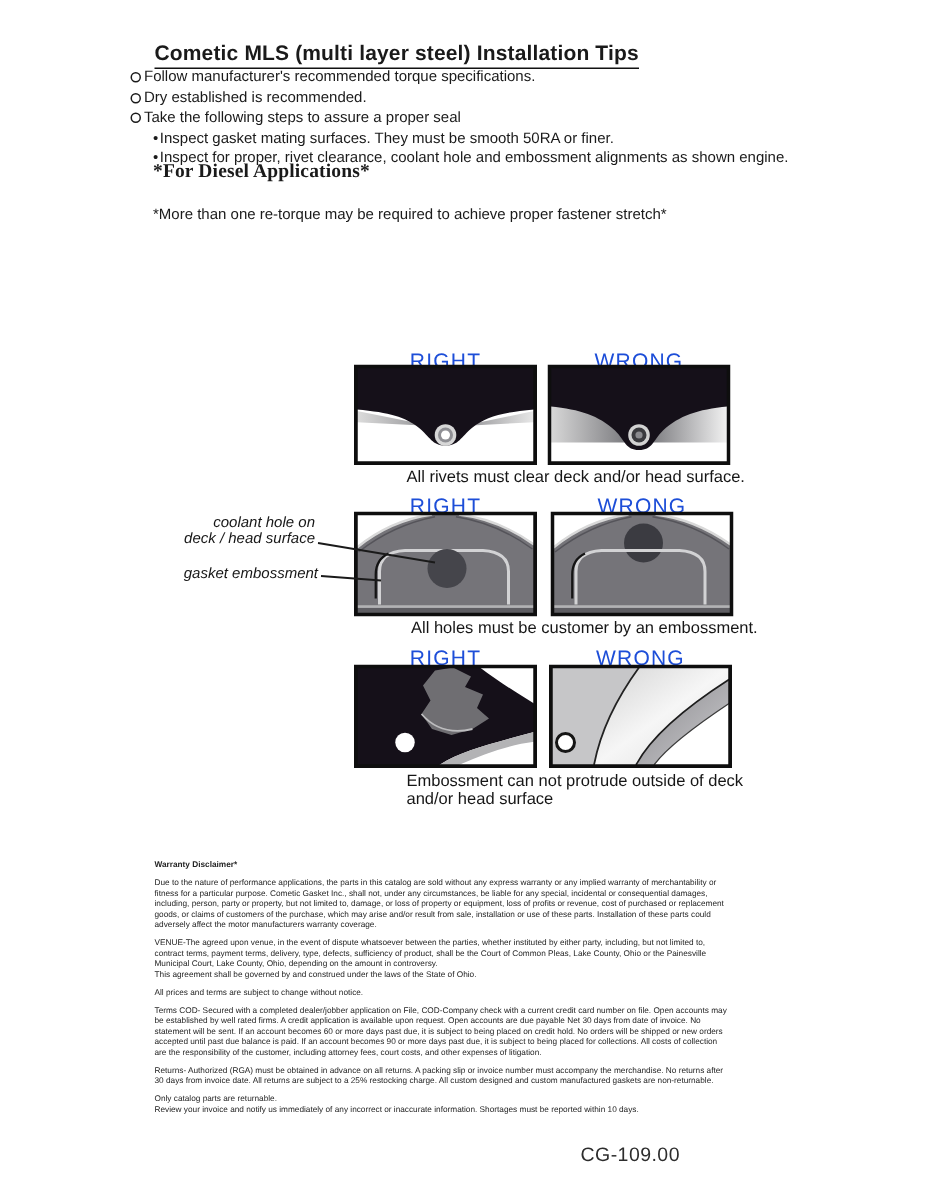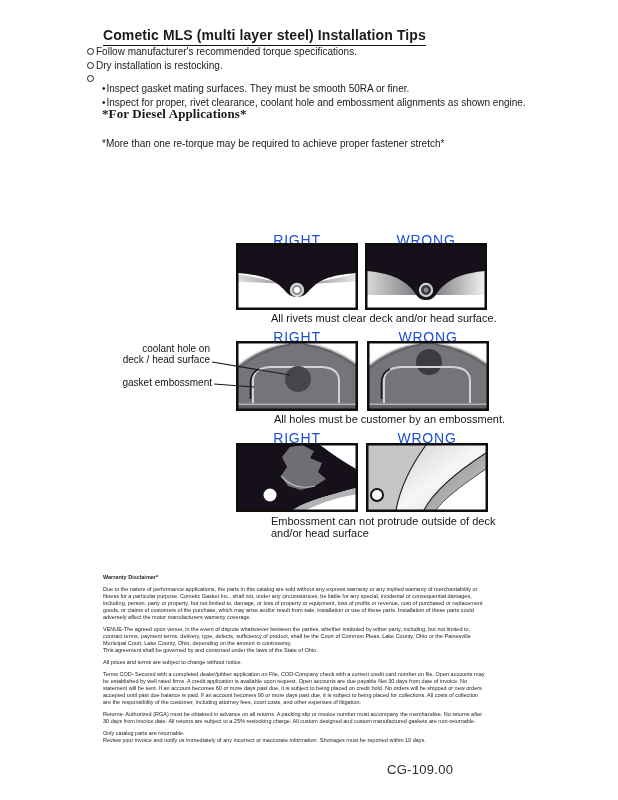--- a/index.html
+++ b/index.html
@@ -35,21 +35,21 @@
   #diesel { left: 102px; top: 107px; width: 460px; font-size: 10px; line-height: 13.5px; }
   #diesel h2 { font-size: 13px; font-weight: bold; margin-bottom: 16px; letter-spacing: 0.1px; font-family: Liberation Serif, serif; }
   #diesel p { margin-bottom: 5.5px; }
 
   
   .rw-label {
     width: 122px; text-align: center;
     font-size: 14px; letter-spacing: 0.8px; color: #1d4ed8;
   }
   .caption { font-size: 11px; color: #161616; line-height: 11.5px; margin-left: 34px; }
-  .leader-label { font-size: 10px; line-height: 11px; text-align: right; color: #161616; }
+  .leader-label { font-size: 10px; line-height: 11px; text-align: right; color: #161616; font-style: italic; }
 
   svg.panel { display: block; }
 
   
   #legal { left: 103px; top: 574px; width: 442px; font-size: 5.5px; line-height: 7px; color: #242424; }
   #legal p { margin-bottom: 5px; }
   #legal .lg-title { font-weight: bold; }
 
   #page-number { left: 387px; top: 762px; font-size: 13px; color: #2d2d2d; letter-spacing: 0.3px; }
 </style>
@@ -58,24 +58,25 @@
 
 <div id="title" class="abs">Cometic MLS (multi layer steel) Installation Tips</div>
 
 <div id="bullet-list" class="abs">
   <div class="bullet-row">
     <span class="bullet-mark"></span>
     <span>Follow manufacturer's recommended torque specifications.</span>
   </div>
   <div class="bullet-row">
     <span class="bullet-mark"></span>
-    <span>Dry installation is restocking.</span>
+    <span>Dry established is recommended.</span>
   </div>
   <div class="bullet-row">
     <span class="bullet-mark"></span>
+    <span>Take the following steps to assure a proper seal</span>
   </div>
   <div class="bullet-row sub-row">
     <span class="sub-mark">•</span>
     <span>Inspect gasket mating surfaces.  They must be smooth 50RA or finer.</span>
   </div>
   <div class="bullet-row sub-row">
     <span class="sub-mark">•</span>
     <span>Inspect for proper, rivet clearance, coolant hole and embossment alignments as shown engine.</span>
   </div>
 </div>

